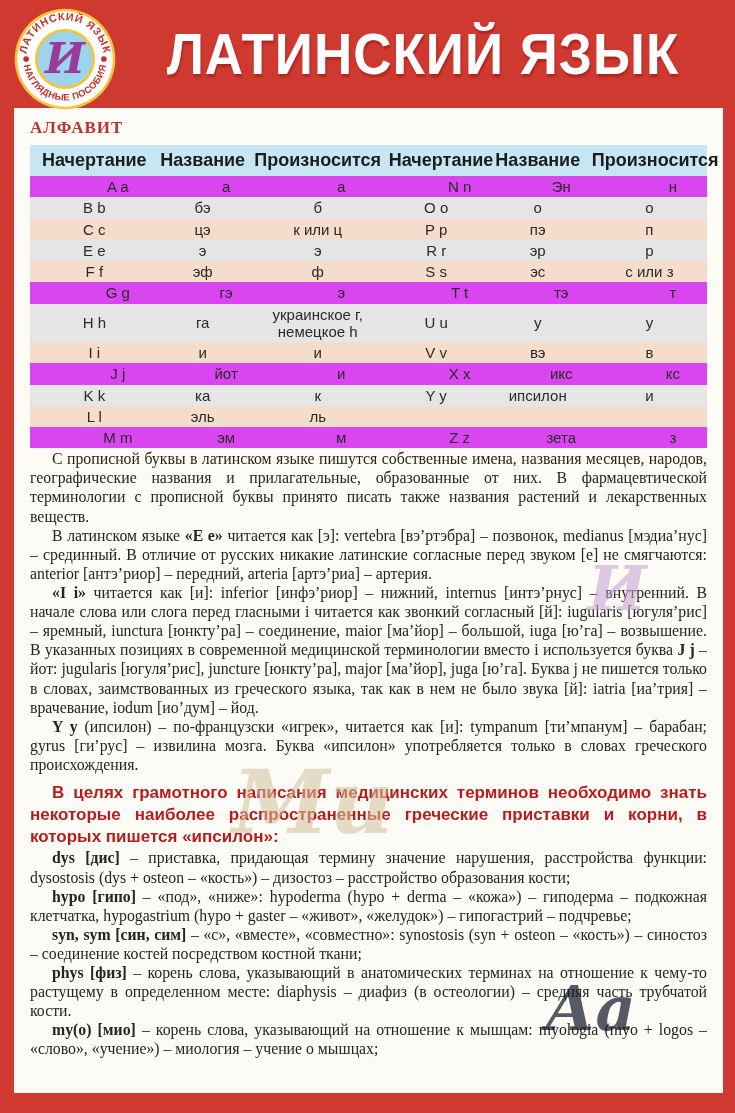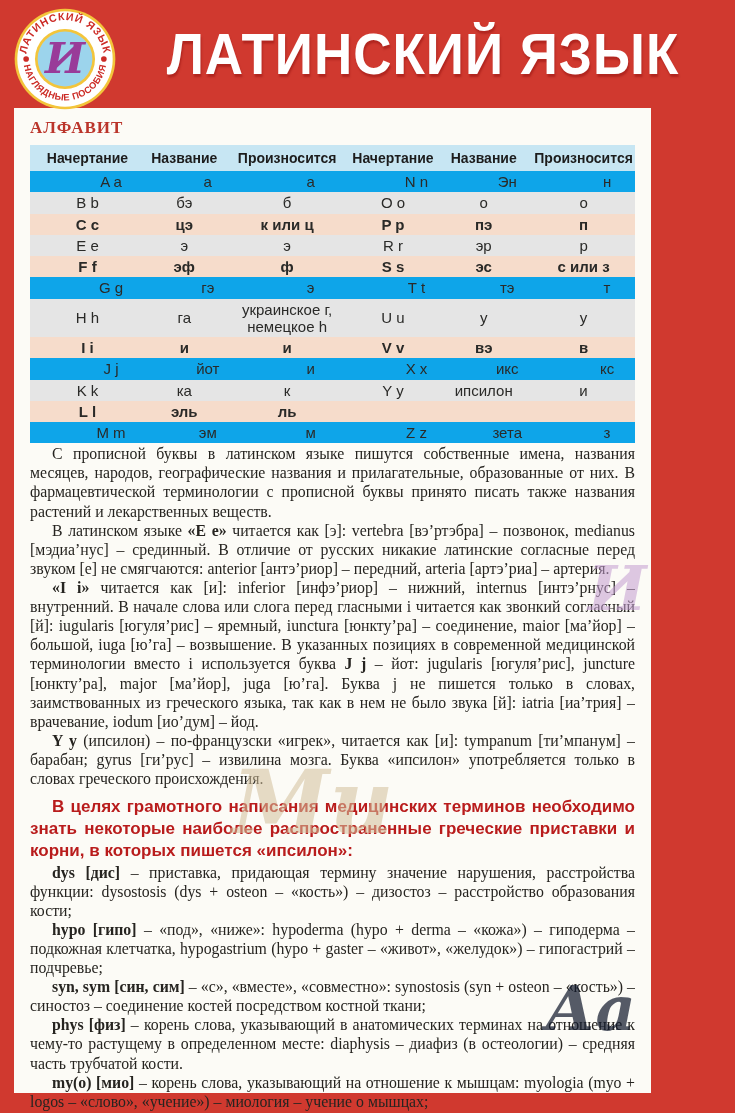--- a/index.html
+++ b/index.html
@@ -8,34 +8,34 @@
 
   
   .header{position:absolute;top:0;left:0;width:735px;height:108px;}
   .logo{position:absolute;left:12px;top:6px;width:106px;height:106px;z-index:3;}
   .title{position:absolute;left:128px;top:24px;width:590px;text-align:center;
          color:#ffffff;font-weight:bold;font-size:53px;letter-spacing:1px;
          font-family:"Liberation Sans",sans-serif;transform:scaleY(1.08);
          text-shadow:1px 2px 2px rgba(120,0,0,.35);white-space:nowrap;}
 
   
-  .card{position:absolute;left:14px;top:108px;width:637px;height:985px;
+  .card{position:absolute;left:14px;top:108px;width:709px;height:985px;
         background:#fcfbf6;box-sizing:border-box;padding:8px 16px 0 16px;z-index:1;}
   .alphabet-title{margin:2px 0 7px 0;color:#bb352b;font-family:"Liberation Serif",serif;
         font-weight:bold;font-size:17px;letter-spacing:1px;}
 
   
   table.alpha{width:100%;border-collapse:collapse;table-layout:fixed;}
-  table.alpha th{background:#c7e6f3;font-size:14px;font-weight:bold;color:#1c1c1c;
+  table.alpha th{background:#c7e6f3;font-size:18px;font-weight:bold;color:#1c1c1c;
         padding:5px 0;text-align:center;}
   table.alpha td{font-size:15px;color:#2a2a28;text-align:center;padding:2px 0;
         line-height:1.15;height:17px;}
-  tr.row-yellow td{background:#0ea5e9;padding-left:47px;}
+  tr.row-yellow td{background:#d946ef;padding-left:47px;}
   tr.row-green  td{background:#e5e5e5;}
-  tr.row-salmon td{background:#f6dccb;font-weight:bold;}
+  tr.row-salmon td{background:#f6dccb;}
   col.c1{width:19%;} col.c2{width:13%;} col.c3{width:21%;}
   col.c4{width:14%;} col.c5{width:16%;} col.c6{width:17%;}
 
   
   .bodytext{margin-top:1px;}
   .bodytext p{margin:0;text-align:justify;text-indent:22px;color:#262420;}
   .bodytext p.serif{font-family:"Liberation Serif","DejaVu Serif",serif;
         font-size:15.8px;line-height:1.21;}
   .bodytext p.sans{font-family:"Liberation Sans",sans-serif;font-weight:bold;
         font-size:17px;line-height:1.3;color:#b91c1c;}

